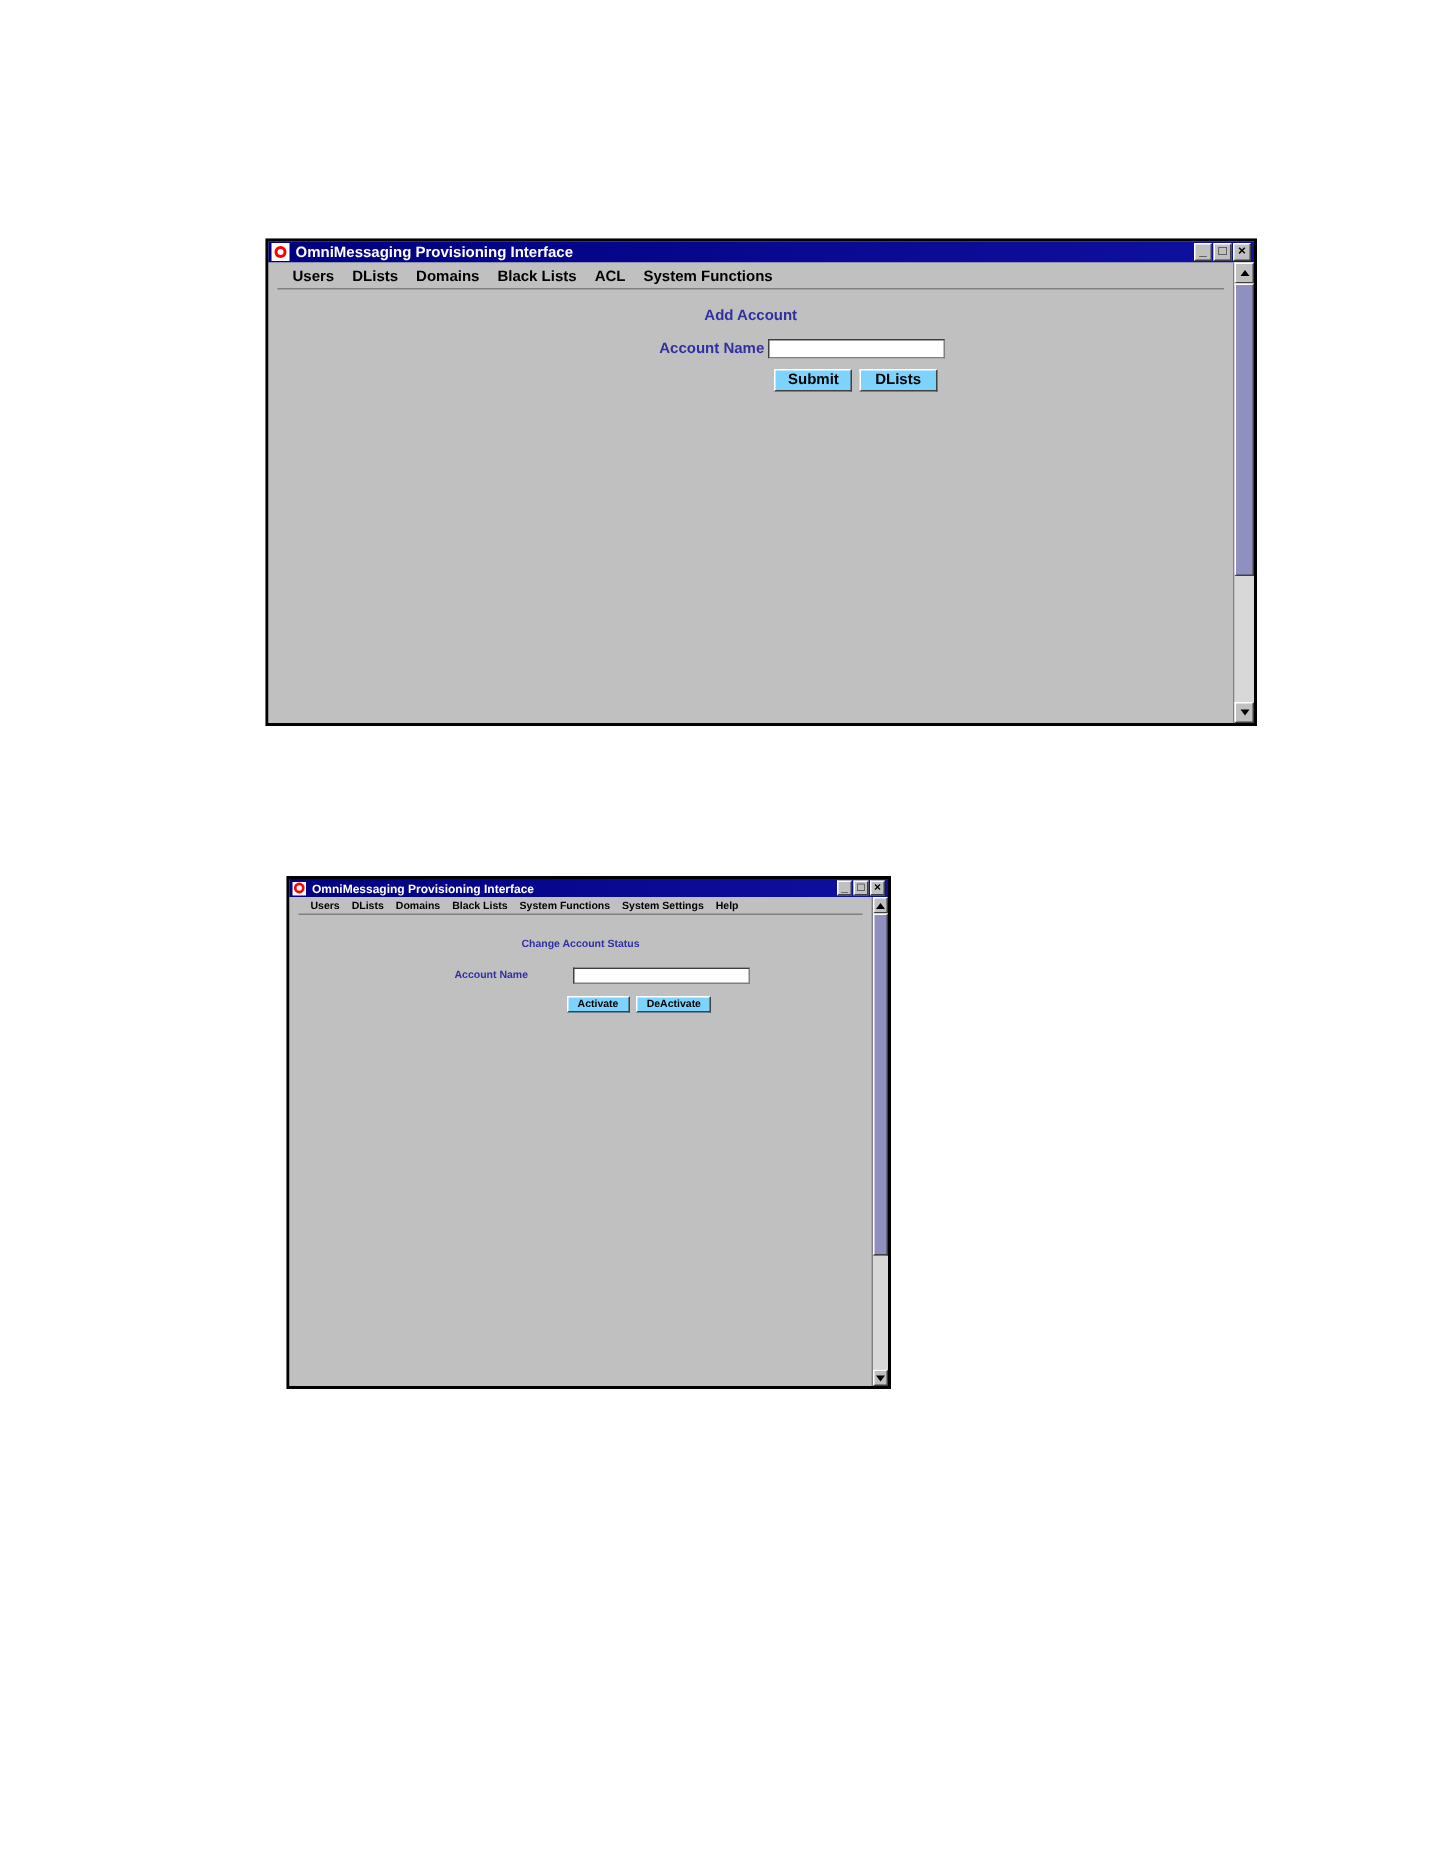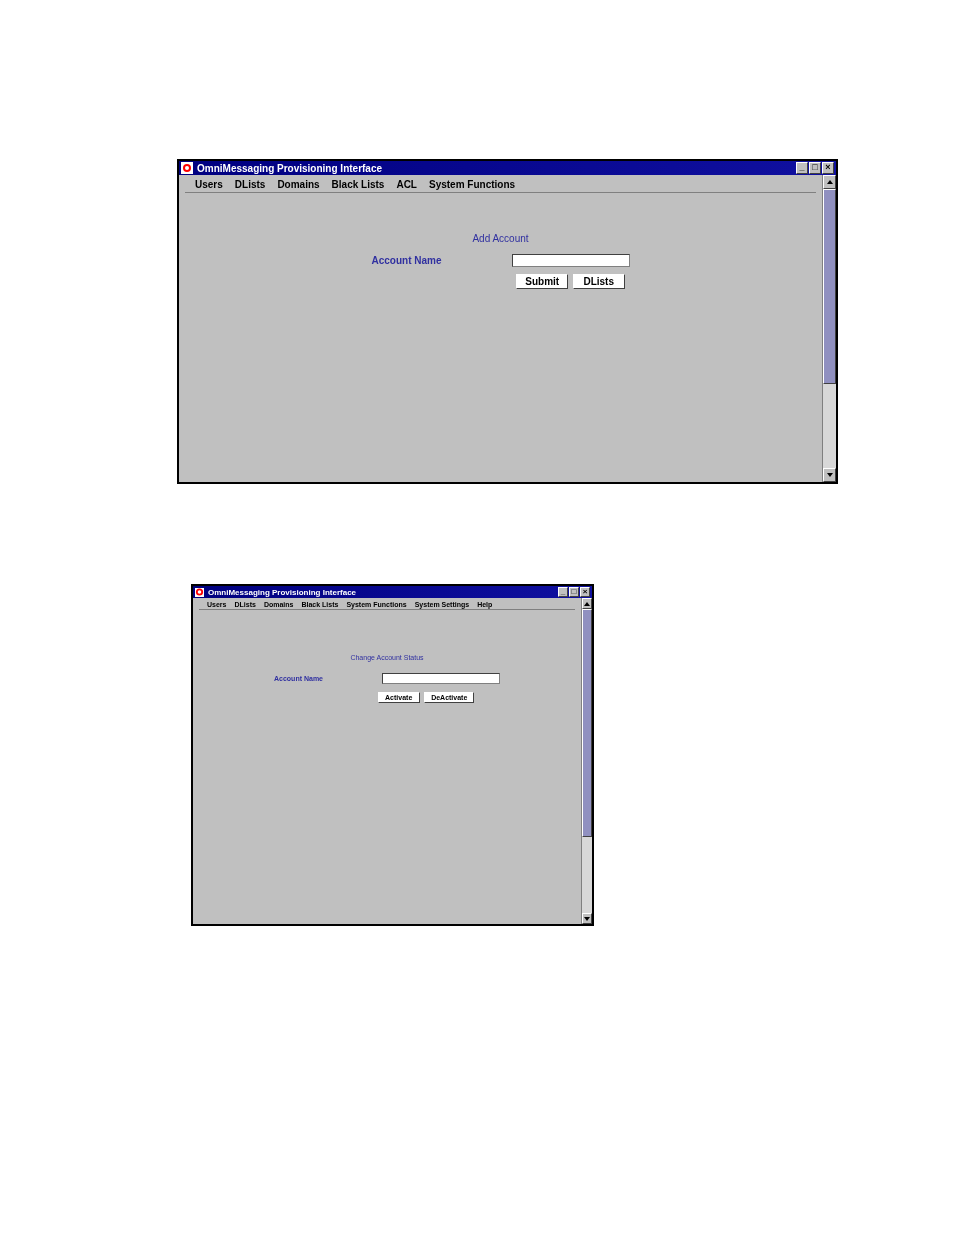--- a/index.html
+++ b/index.html
@@ -120,35 +120,34 @@
     cursor: pointer;
   }
   .window-2 .menu-item { padding: 1px 4px; }
   .form-section {
     text-align: center;
   }
   .window-1 .form-section { padding: 10px 0 0 0; }
   .window-2 .form-section { padding: 14px 0 0 0; }
   .section-title {
     color: #3030a0;
-    font-weight: normal;
+    font-weight: bold;
     font-family: Verdana, Arial, sans-serif;
-    margin-top: 28px;
   }
   .window-1 .section-title { font-size: 10px; margin-bottom: 10px; }
   .window-2 .section-title { font-size: 7px; margin-bottom: 12px; }
   .form-row {
     display: flex;
     align-items: center;
     justify-content: center;
   }
   .window-1 .form-row { margin-bottom: 1px; }
   .window-2 .form-row { margin-bottom: 2px; }
   .field-label {
-    text-align: left;
+    text-align: right;
     color: #3030a0;
     font-weight: bold;
     font-family: Verdana, Arial, sans-serif;
   }
   .window-1 .field-label { width: 140px; font-size: 10px; padding-right: 2px; }
   .window-2 .field-label { width: 108px; font-size: 7px; padding-right: 30px; }
   .text-input {
     background: #ffffff;
     border: 1px solid #808080;
     border-top-color: #404040;
@@ -157,21 +156,21 @@
     padding: 0 2px;
   }
   .window-1 .text-input { width: 118px; height: 13px; }
   .window-2 .text-input { width: 118px; height: 11px; font-size: 8px; }
   .button-row {
     text-align: center;
   }
   .window-1 .button-row { margin-top: 4px; padding-left: 140px; }
   .window-2 .button-row { margin-top: 2px; padding-left: 78px; }
   .form-button {
-    background: #ffffff;
+    background: #7dd3fc;
     border: 1px solid #ffffff;
     border-right-color: #404040;
     border-bottom-color: #404040;
     font-family: Arial;
     font-weight: bold;
     color: #000;
     cursor: pointer;
     padding: 1px 8px;
   }
   .window-1 .form-button { font-size: 10px; min-width: 52px; }

